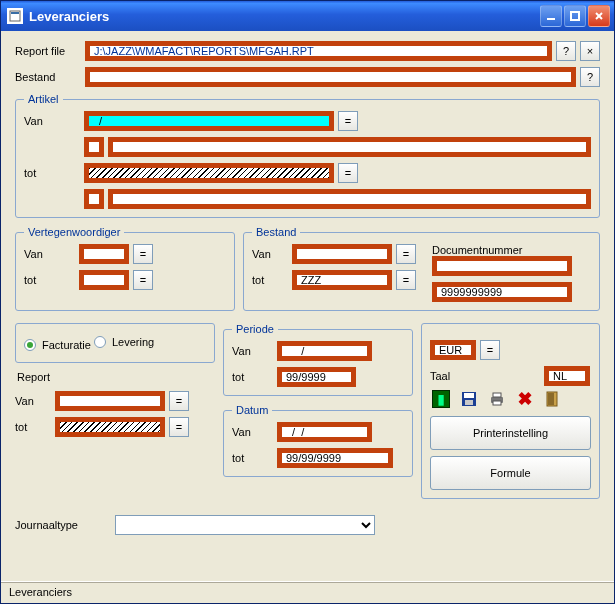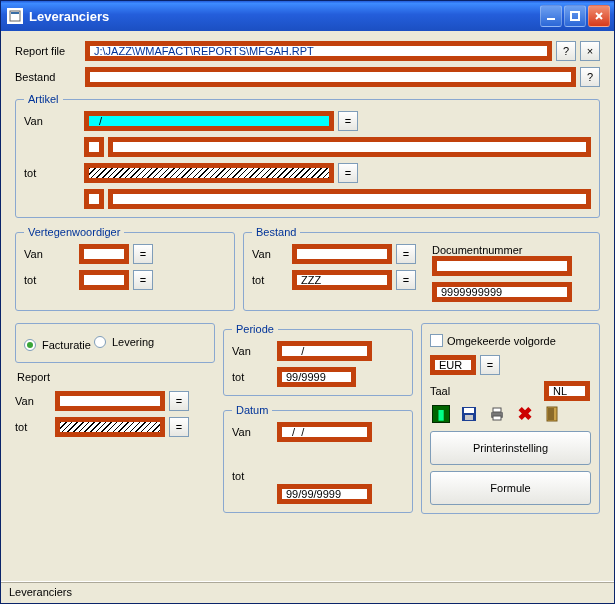--- a/index.html
+++ b/index.html
@@ -267,31 +267,27 @@
           </div>
         </fieldset>
         <fieldset style="margin-top:4px">
           <legend>Datum</legend>
           <div class="row">
             <div class="lbl" style="width:45px">Van</div>
             <input class="text" style="width: 95px;" value="  /  /">
           </div>
           <div class="row" style="margin-bottom:0">
             <div class="lbl" style="width:45px">tot</div>
-            <input class="text" style="width: 95px; margin-top: 36px;" value="99/99/9999">
+            <input class="text" style="width: 116px;" value="99/99/9999">
           </div>
         </fieldset>
       </div>
 
       <div style="flex:1">
         <fieldset style="padding-top:10px">
-          <div class="chk">
-            <span class="chk-box"></span>
-            <span>Omgekeerde volgorde</span>
-          </div>
           <div class="row" style="margin-top:6px">
             <input class="text" style="width: 46px;" value="EUR">
             <button class="sq">=</button>
           </div>
           <div class="row" style="margin-bottom:0">
             <div style="width:78px">Taal</div>
             <input class="text" style="width: 46px; margin-left: 36px;" value="NL">
           </div>
 
           <div class="toolbar-icons">
@@ -318,20 +314,24 @@
                 </svg>
             </span>
           </div>
 
           <button class="btn" style="width:100%;margin-bottom:6px">Printerinstelling</button>
           <button class="btn" style="width:100%">Formule</button>
         </fieldset>
       </div>
     </div>
 
+    <div class="row" style="margin-top:8px">
+      <div class="lbl" style="width:100px">Journaaltype</div>
+      <select class="combo" style="width:260px"></select>
+    </div>
 
   </div>
 
   <div class="statusbar">
     <span>Leveranciers</span>
   </div>
 
 </div>
 
 </body></html>

